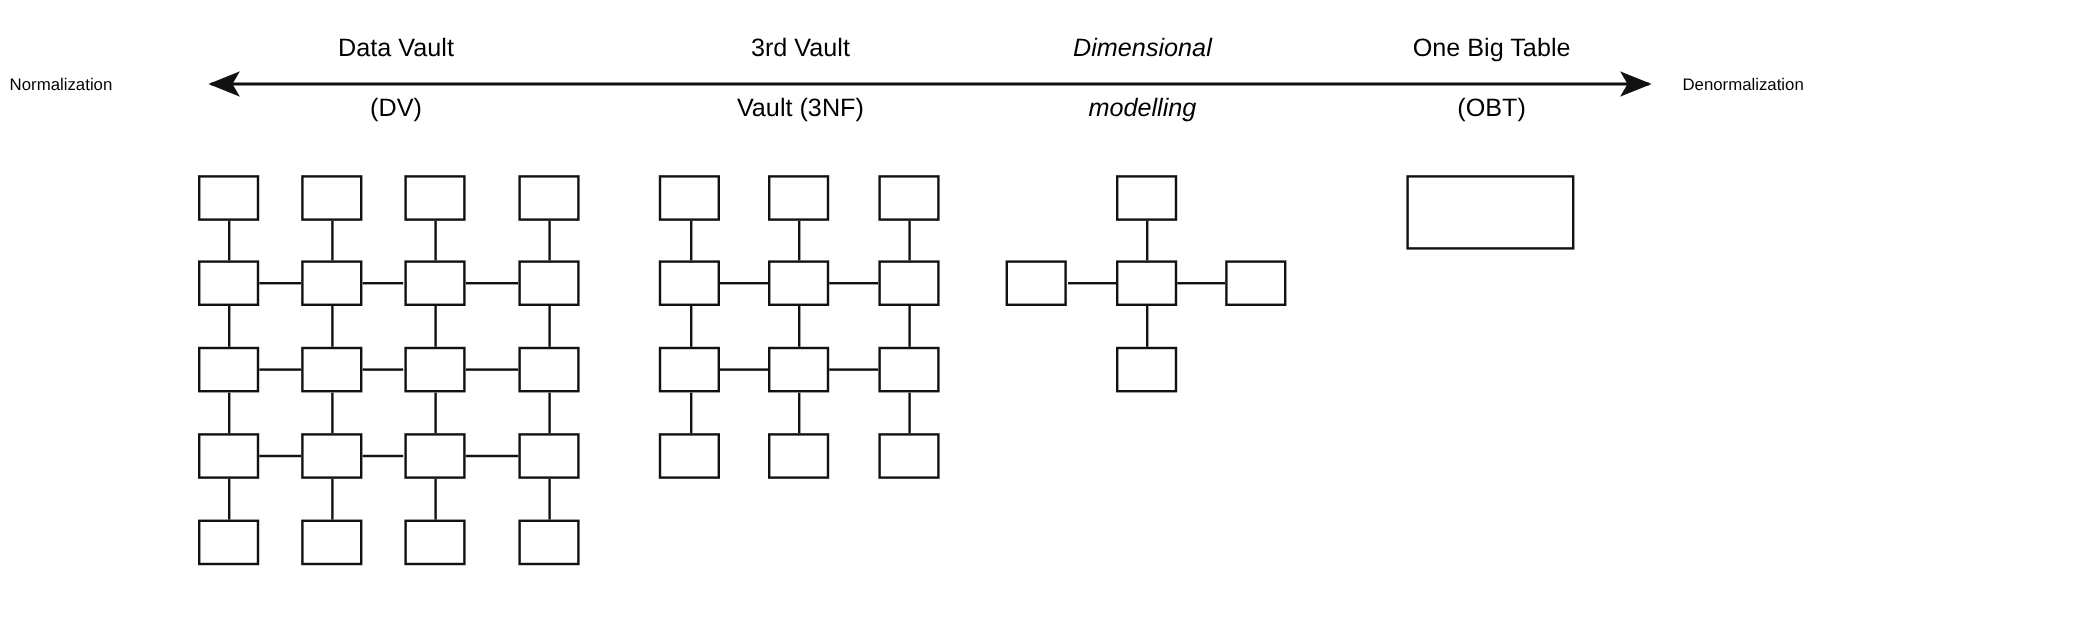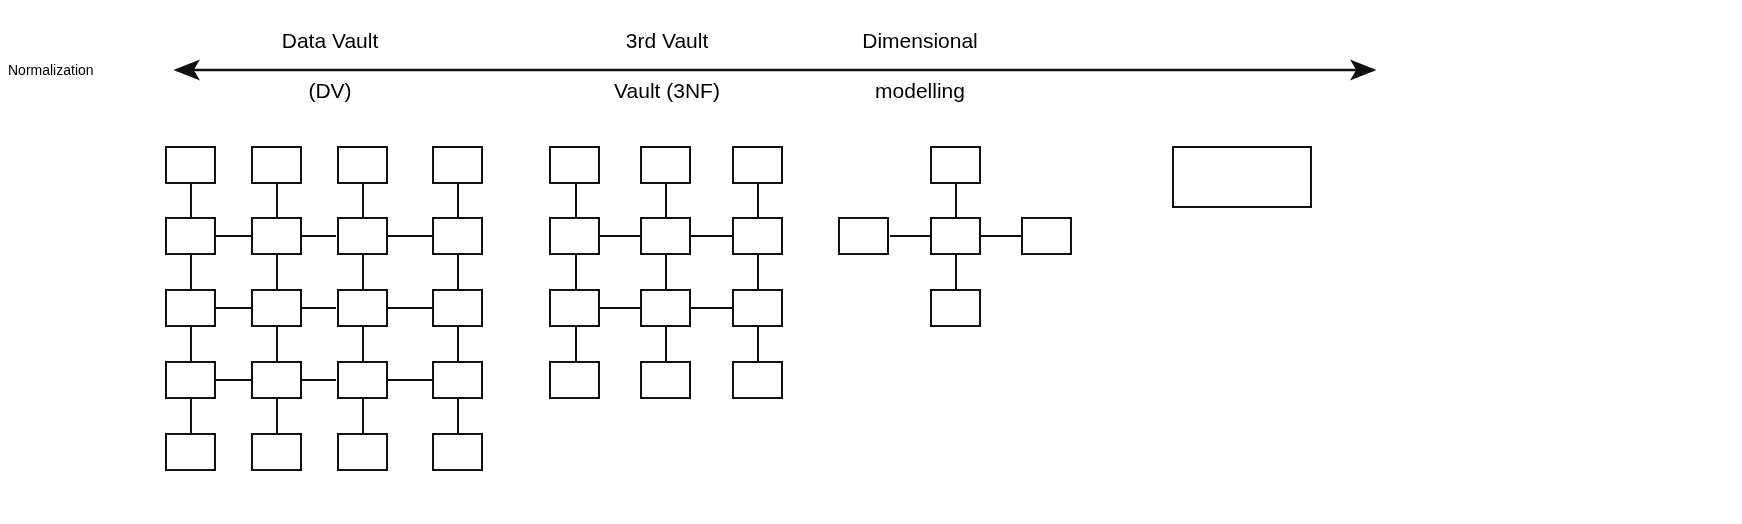--- a/index.html
+++ b/index.html
@@ -50,28 +50,33 @@
   <div class="lbl" style="left:205px;top:3px;width:250px;">
     <span>Data Vault</span><br>
     <span>(DV)</span>
   </div>
 
   <div class="lbl" style="left:542px;top:3px;width:250px;">
     <span>3rd Vault</span><br>
     <span>Vault (3NF)</span>
   </div>
 
-  <div class="lbl" style="left:795px;top:3px;width:250px;">
+  <div class="lbl" style="left:827px;top:3px;width:250px;font-style:italic;">
     <span>Dimensional</span><br>
     <span>modelling</span>
   </div>
 
+  <div class="lbl" style="left:1118px;top:3px;width:250px;">
+    <span>One Big Table</span><br>
+    <span>(OBT)</span>
+  </div>
 
   <div class="endlbl" style="left:8px;top:58px;">Normalization</div>
 
+  <div class="endlbl" style="left:1402px;top:58px;">Denormalization</div>
 
   <svg class="axis-svg" width="1742" height="524">
     <defs>
       <marker id="ah-right" markerWidth="12" markerHeight="12" refX="10" refY="5" orient="auto" markerUnits="strokeWidth">
         <path d="M0,0.6 L11,5 L0,9.4 L2.6,5 Z" fill="#111111"></path>
       </marker>
       <marker id="ah-left" markerWidth="12" markerHeight="12" refX="1" refY="5" orient="auto" markerUnits="strokeWidth">
         <path d="M11,0.6 L0,5 L11,9.4 L8.4,5 Z" fill="#111111"></path>
       </marker>
     </defs>

